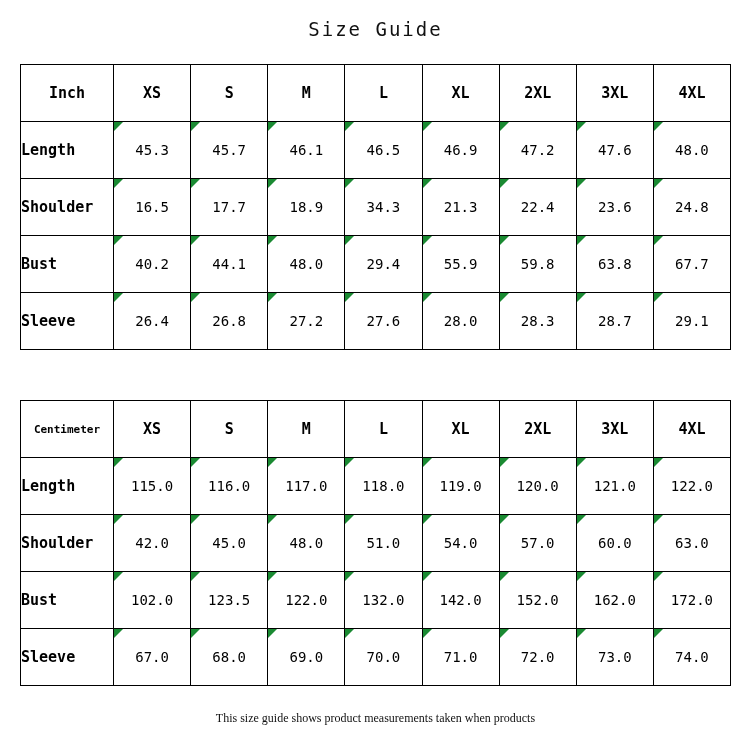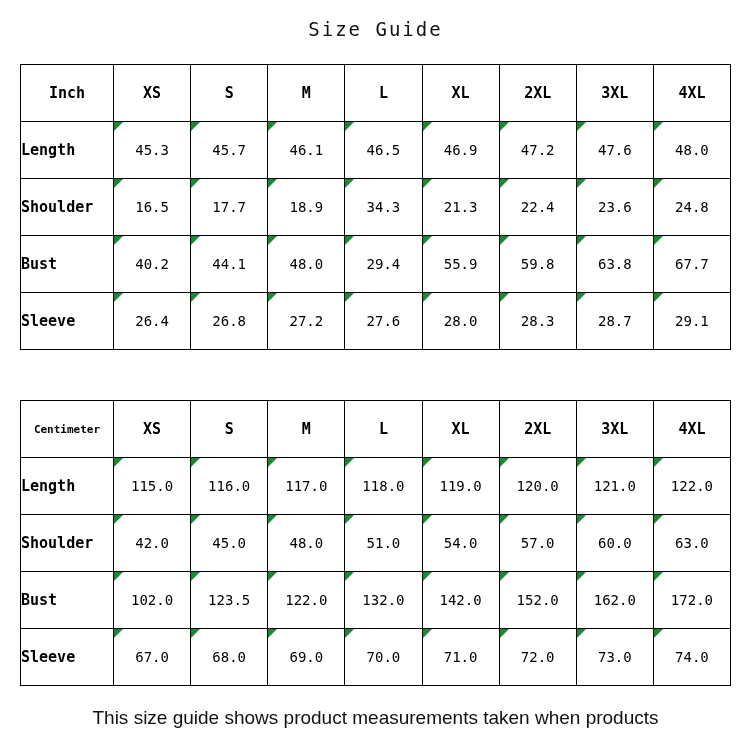--- a/index.html
+++ b/index.html
@@ -74,22 +74,22 @@
     width: 0;
     height: 0;
     border-top: 9px solid #1a8a32;
     border-right: 9px solid transparent;
   }
   .gap {
     height: 34px;
   }
   .footnote {
     text-align: center;
-    font-family: Liberation Sans, sans-serif;
-    font-size: 19px;
+    font-family: Liberation Serif, serif;
+    font-size: 12px;
     line-height: 20px;
     color: #111111;
     padding-top: 14px;
   }
   .footnote div {
     white-space: pre;
   }
 </style>
 </head>
 <body>

